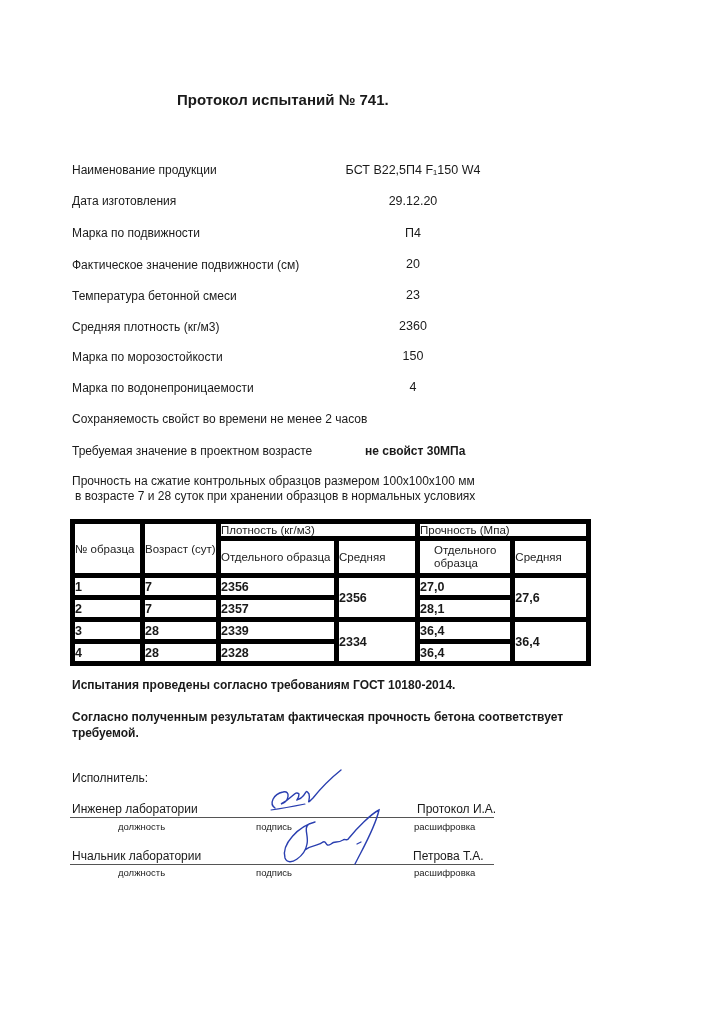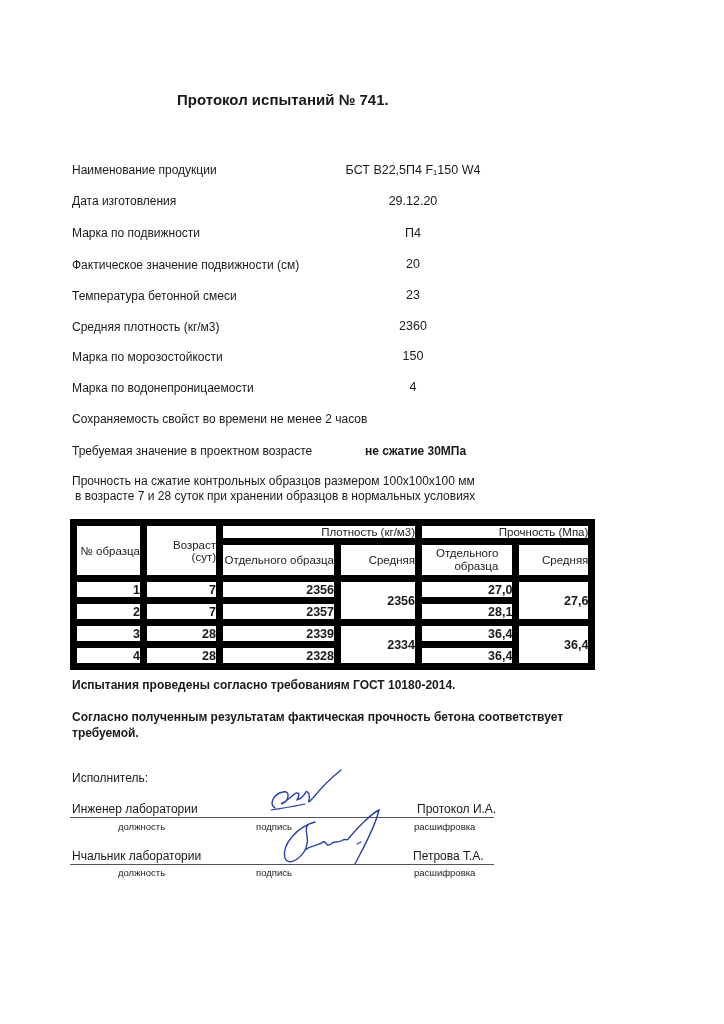--- a/index.html
+++ b/index.html
@@ -5,21 +5,21 @@
   html, body { margin: 0; padding: 0; background: #fff; }
   body { width: 724px; height: 1024px; position: relative; overflow: hidden;
          font-family: "Liberation Sans", sans-serif; color: #1a1a1a; }
   .abs { position: absolute; white-space: nowrap; }
   .title { left: 177px; top: 91px; font-size: 15px; font-weight: bold; }
   .plabel { left: 72px; font-size: 12px; }
   .pval { font-size: 12.5px; font-weight: normal; text-align: center; width: 160px; left: 333px; }
   .bold { font-weight: bold; }
   table.res { position: absolute; left: 70px; top: 519px; border-collapse: collapse;
               font-size: 11.5px; }
-  table.res td { border: 7px solid #000000; text-align: right; padding: 0; }
+  table.res td { border: 5px solid #000000; text-align: left; padding: 0; }
   table.res td.hd { color: #222; }
   table.res td.num { font-weight: bold; font-size: 12.5px; }
   .sigline { position: absolute; left: 70px; width: 424px; border-top: 1px solid #555; }
   .small { font-size: 9.5px; text-align: right; }
   .sig { position: absolute; }
 </style>
 </head>
 <body>
 
 <div>
@@ -45,21 +45,21 @@
 
   <div class="abs plabel" style="top:350px">Марка по морозостойкости</div>
   <div class="abs pval" style="top:349px">150</div>
 
   <div class="abs plabel" style="top:381px">Марка по водонепроницаемости</div>
   <div class="abs pval" style="top:380px">4</div>
 
   <div class="abs plabel" style="top:412px">Сохраняемость свойст во времени не менее 2 часов</div>
 
   <div class="abs plabel" style="top:444px">Требуемая значение в проектном возрасте</div>
-  <div class="abs plabel bold" style="left:365px; top:444px">не сжатие 30МПа</div>
+  <div class="abs plabel bold" style="left:365px; top:444px">не свойст 30МПа</div>
 
   <div class="abs plabel" style="top:474px">Прочность на сжатие контрольных образцов размером 100х100х100 мм</div>
   <div class="abs plabel" style="left:75px; top:489px">в возрасте 7 и 28 суток при хранении образцов в нормальных условиях</div>
 
   <table class="res">
     <colgroup>
       <col style="width:70px">
         <col style="width:76px">
         <col style="width:118px">
       <col style="width:81px">

